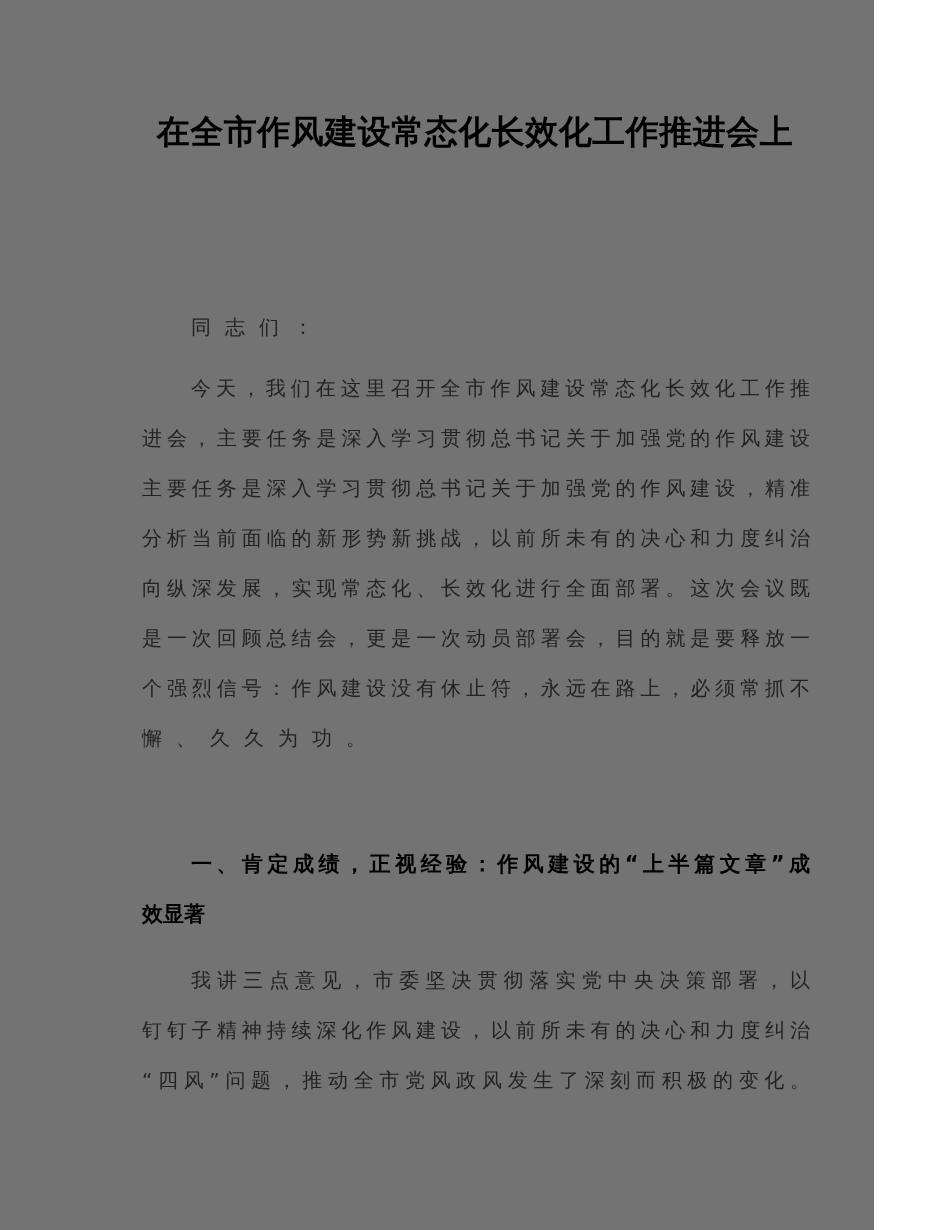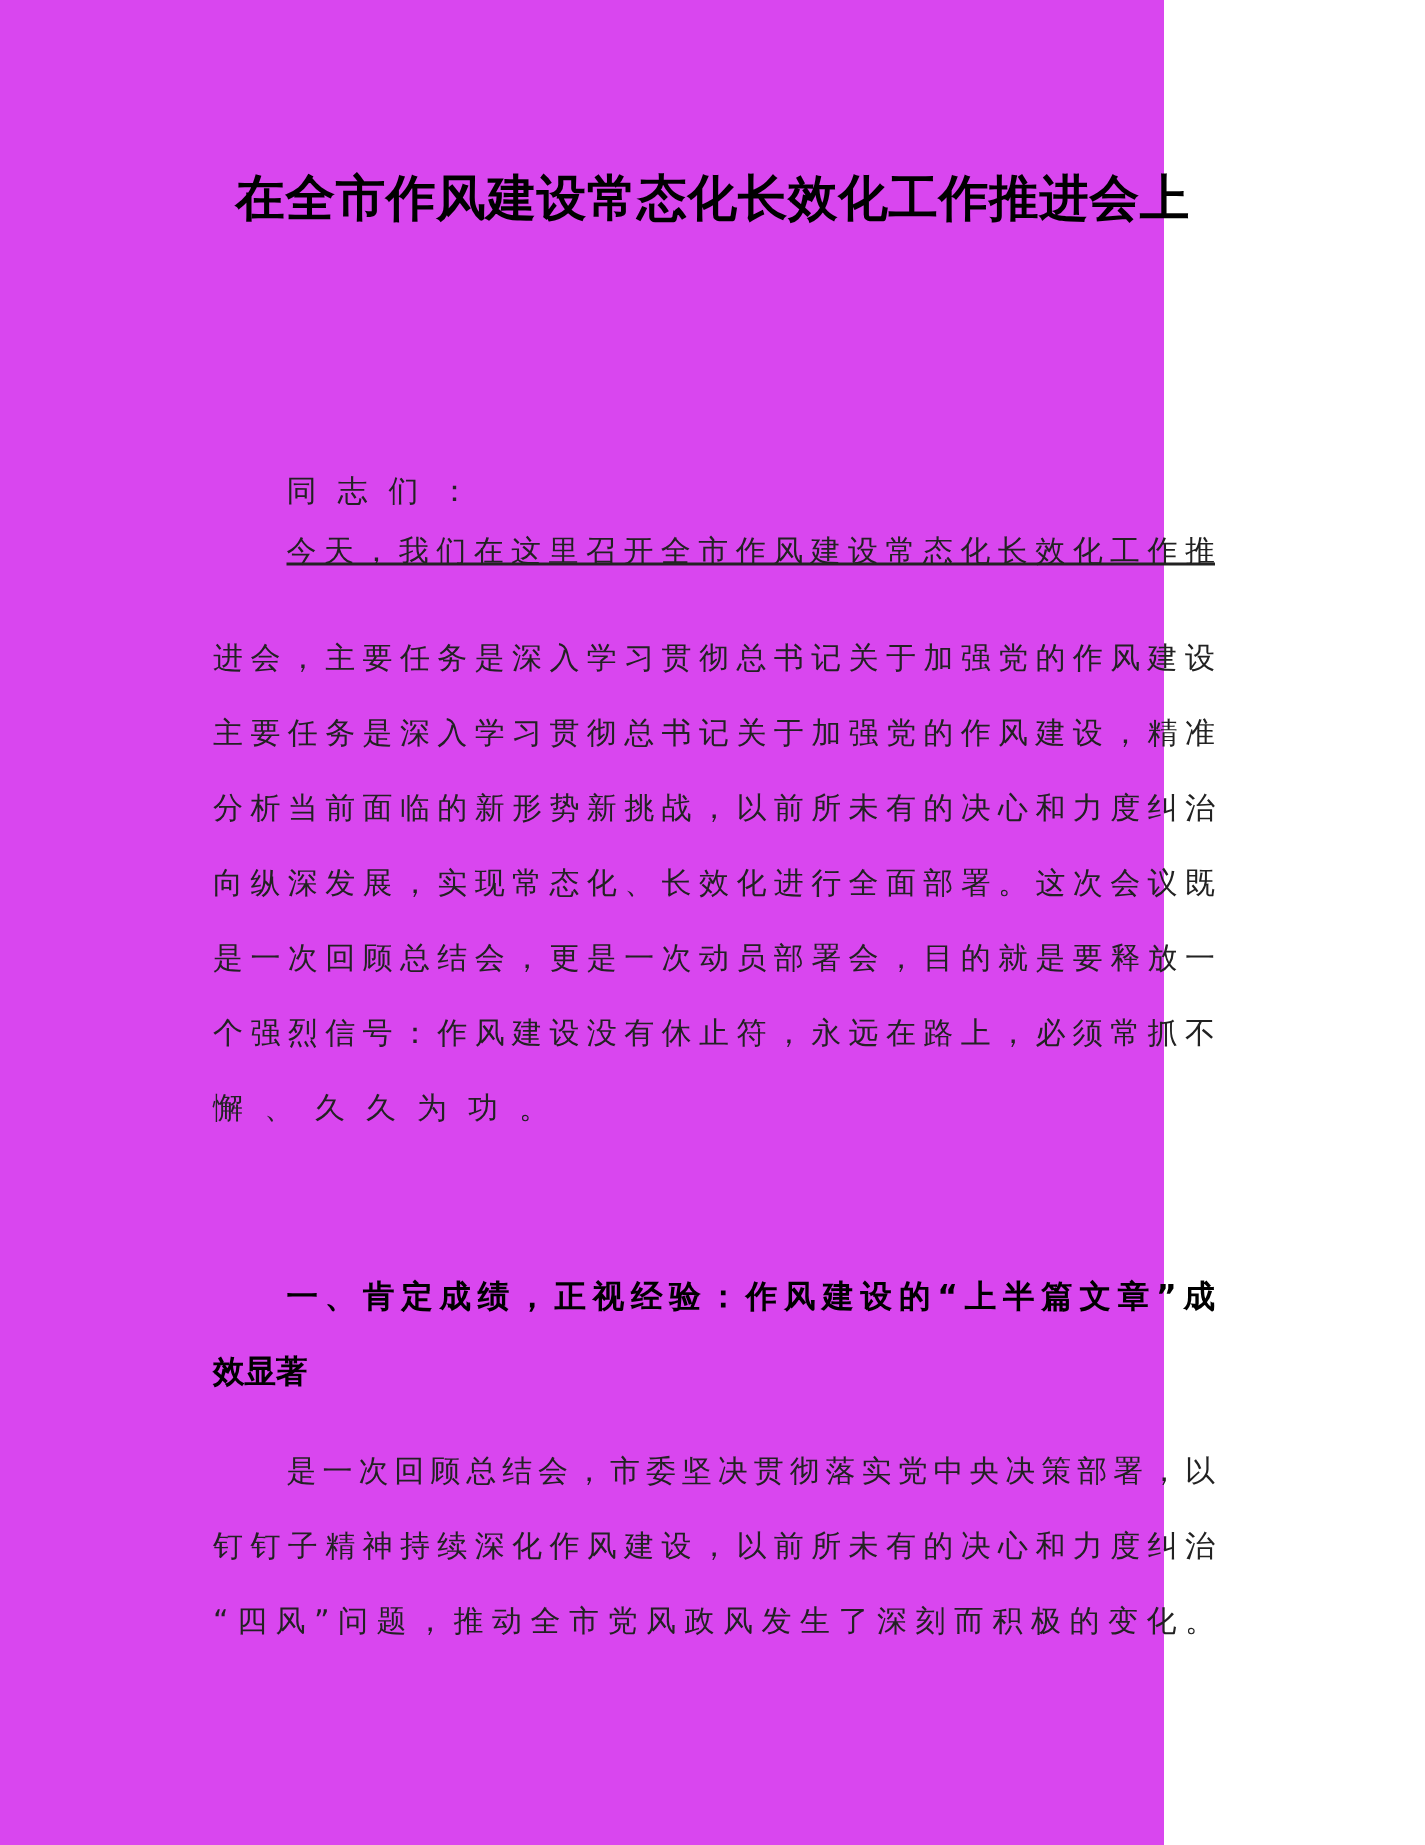--- a/index.html
+++ b/index.html
@@ -1,18 +1,18 @@
 <!DOCTYPE html>
 <html><head>
 <meta charset="utf-8">
 <style>
   html, body { margin: 0; padding: 0; background: #ffffff; }
   body { width: 950px; height: 1230px; position: relative; overflow: hidden;
          font-family: "DejaVu Sans", "Liberation Sans", sans-serif; color: #1a1a1a; }
-  .page { position: absolute; left: 0; top: 0; width: 776px; height: 1230px; background: #d946ef; }
+  .page { position: absolute; left: 0; top: 0; width: 874px; height: 1230px; background: #737373; }
   .title { position: absolute; left: 140px; width: 670px; text-align: center;
            font-size: 33px; font-weight: bold; line-height: 50px; color: #000; }
   .title .l1 { display:block; letter-spacing: 0.5px; }
   .line { position: absolute; left: 142px; width: 668px; height: 50px;
           font-size: 20px; line-height: 50px; white-space: nowrap;
           text-align: justify; text-align-last: justify; color: #222; }
   .line.indent { left: 191px; width: 619px; }
   .line.short { text-align: left; text-align-last: left; letter-spacing: 14px; }
   .line.head { font-weight: bold; font-size: 21px; color: #000; }
 </style>
@@ -21,35 +21,35 @@
 
 <div class="page">
 
   <div class="title" style="top:107px;">
     <span class="l1">在全市作风建设常态化长效化工作推进会上</span>
   </div>
 
   <div class="line indent short" style="top:302px;">同志们：</div>
 
   <div>
-    <div class="line indent" style="top:342px;text-decoration:underline;">今天，我们在这里召开全市作风建设常态化长效化工作推</div>
+    <div class="line indent" style="top:363px;">今天，我们在这里召开全市作风建设常态化长效化工作推</div>
     <div class="line" style="top:413px;">进会，主要任务是深入学习贯彻总书记关于加强党的作风建设</div>
     <div class="line" style="top:463px;">主要任务是深入学习贯彻总书记关于加强党的作风建设，精准</div>
     <div class="line" style="top:513px;">分析当前面临的新形势新挑战，以前所未有的决心和力度纠治</div>
     <div class="line" style="top:563px;">向纵深发展，实现常态化、长效化进行全面部署。这次会议既</div>
     <div class="line" style="top:613px;">是一次回顾总结会，更是一次动员部署会，目的就是要释放一</div>
     <div class="line" style="top:663px;">个强烈信号：作风建设没有休止符，永远在路上，必须常抓不</div>
     <div class="line short" style="top:713px;">懈、久久为功。</div>
   </div>
 
 
   <div>
     <div class="line indent head" style="top:839px;">一、肯定成绩，正视经验：作风建设的“上半篇文章”成</div>
     <div class="line head short" style="top:889px; letter-spacing:0;">效显著</div>
   </div>
 
   <div>
-    <div class="line indent" style="top:955px;">是一次回顾总结会，市委坚决贯彻落实党中央决策部署，以</div>
+    <div class="line indent" style="top:955px;">我讲三点意见，市委坚决贯彻落实党中央决策部署，以</div>
     <div class="line" style="top:1005px;">钉钉子精神持续深化作风建设，以前所未有的决心和力度纠治</div>
     <div class="line" style="top:1055px;">“四风”问题，推动全市党风政风发生了深刻而积极的变化。</div>
   </div>
 
 </div>
 
 </body></html>

